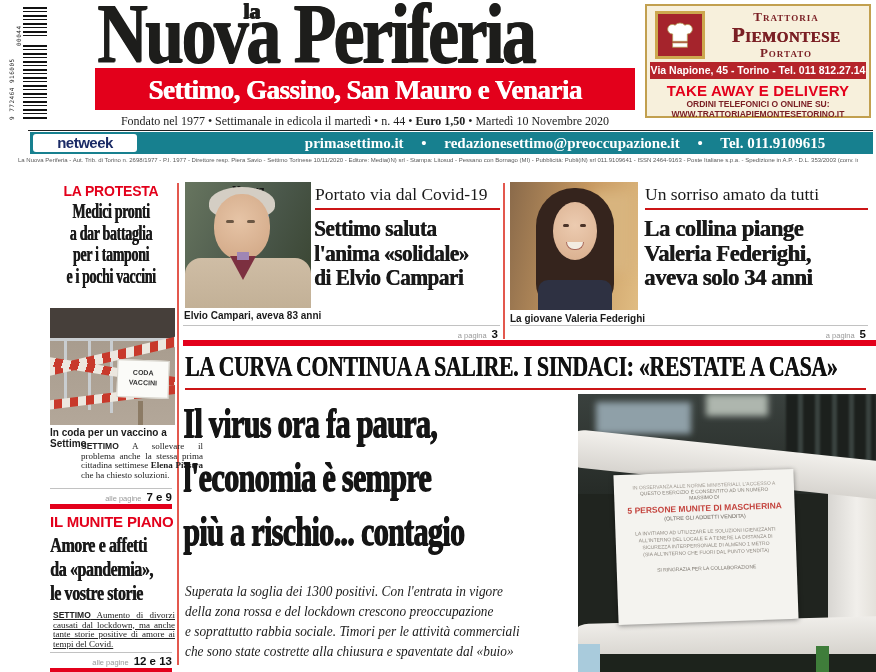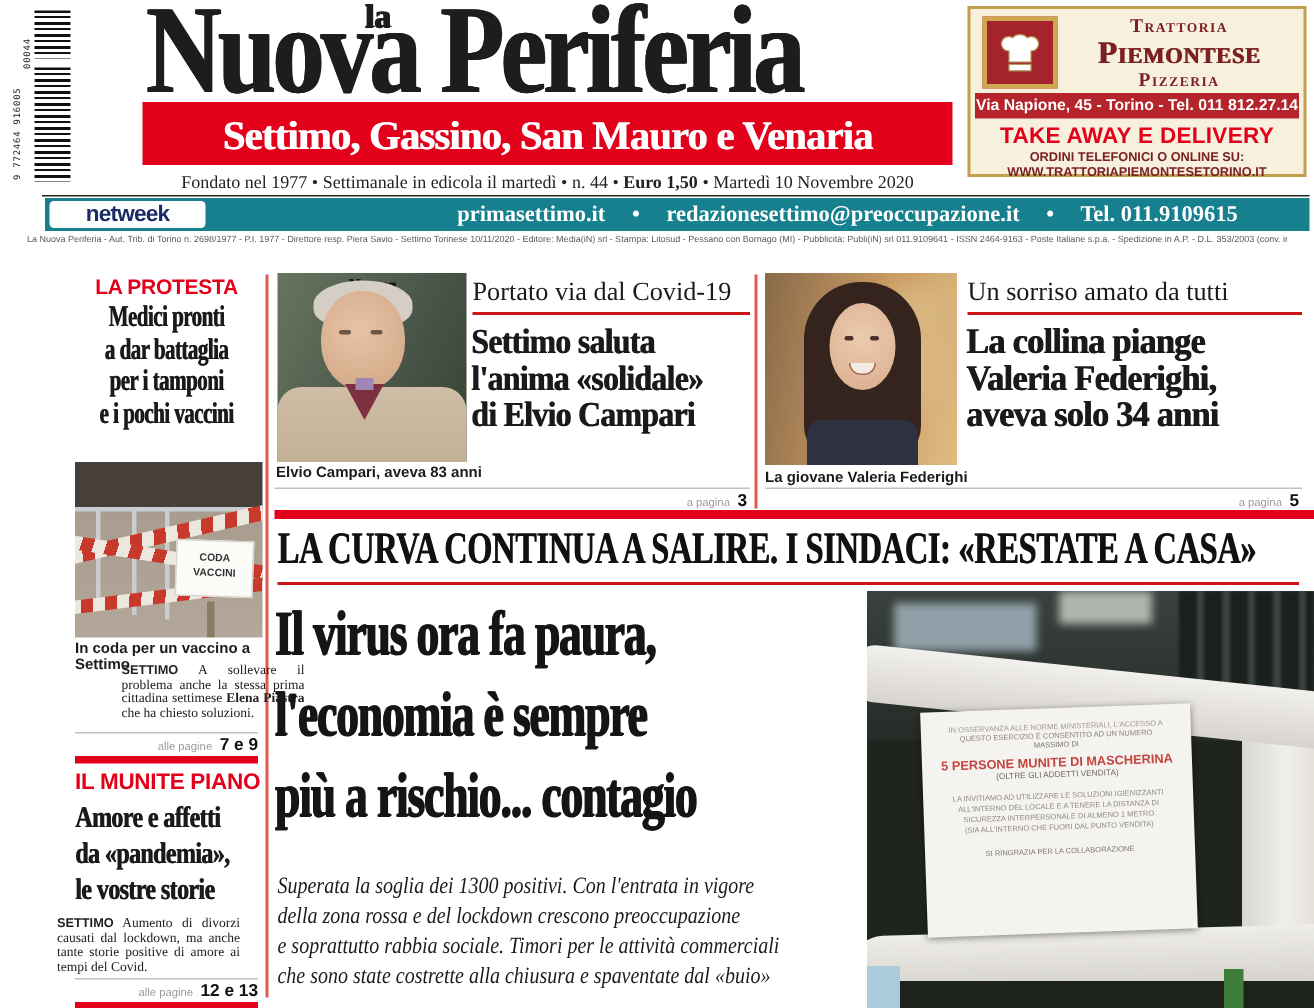--- a/index.html
+++ b/index.html
@@ -57,21 +57,21 @@
   <div class="abs" style="left:645px;top:4px;width:226px;height:114px;background:#f7f0dc;border:2px solid #c2a04f;box-sizing:border-box;">
     <div class="abs" style="left:8px;top:5px;width:50px;height:48px;background:#a5242c;border:3px solid #cda84e;box-sizing:border-box;">
       <svg viewBox="0 0 24 24" style="position:absolute;left:6px;top:4px;width:32px;height:36px;">
         <path d="M6.5 10.5 a3.6 3.6 0 1 1 1.8-6.6 a5 5 0 0 1 7.4 0 a3.6 3.6 0 1 1 1.8 6.6 v5.5 h-11 z" fill="#ffffff" stroke="#b59a56" stroke-width="0.6"></path>
         <rect x="6.5" y="17.2" width="11" height="3.2" fill="#ffffff" stroke="#b59a56" stroke-width="0.6"></rect>
       </svg>
     </div>
     <div class="abs ctr" style="left:60px;top:3px;width:158px;color:#7b2025;font-variant:small-caps;">
       <div class="ser" style="font-size:13px;font-weight:bold;letter-spacing:1px;">Trattoria</div>
       <div class="ser fat" style="font-size:21px;font-weight:900;letter-spacing:0.5px;line-height:20px;">Piemontese</div>
-      <div class="ser" style="font-size:13px;font-weight:bold;letter-spacing:1px;">Pizzeria</div>
+      <div class="ser" style="font-size:13px;font-weight:bold;letter-spacing:1px;">Portato</div>
     </div>
     <div class="abs sans ctr nw" style="left:3px;top:56px;width:216px;height:17px;line-height:17px;background:#b5242a;color:#fff;font-size:10.5px;font-weight:bold;">Via Napione, 45 - Torino - Tel. 011 812.27.14</div>
     <div class="abs sans ctr" style="left:0;top:76px;width:222px;font-size:15px;font-weight:900;color:#e3001b;letter-spacing:0.2px;">TAKE AWAY E DELIVERY</div>
     <div class="abs sans ctr" style="left:0;top:93px;width:222px;font-size:8.5px;font-weight:900;color:#7b2025;line-height:10px;">
       <div>ORDINI TELEFONICI O ONLINE SU:</div>
       <div>WWW.TRATTORIAPIEMONTESETORINO.IT</div>
     </div>
   </div>
 
   <div class="abs" style="left:28px;top:130px;width:845px;height:1px;background:#222;"></div>
@@ -116,21 +116,21 @@
   <div class="abs sans pageref" style="left:50px;top:491px;width:122px;">
     <span class="lbl">alle pagine</span>
     <span class="num">7 e 9</span>
   </div>
   <div class="abs" style="left:50px;top:504px;width:122px;height:5px;background:#e3001b;"></div>
 
   <div class="abs sans kick-sans red" style="left:50px;top:513px;width:130px;font-size:15px;">IL MUNITE PIANO</div>
   <div class="abs ser pre cx fat" style="left:50px;top:533px;width:153px;font-size:20px;font-weight:900;line-height:24px;letter-spacing:-0.5px;transform:scaleX(0.8);">Amore e affetti
 da «pandemia»,
 le vostre storie</div>
-  <div class="abs ser jst body-txt" style="left:38px;top:611px;width:122px;">
+  <div class="abs ser jst body-txt" style="left:53px;top:611px;width:122px;text-decoration:underline;">
     <span class="body-lead">SETTIMO</span><span> Aumento di divorzi causati dal lockdown, ma anche tante storie positive di amore ai tempi del Covid.</span>
   </div>
   <div class="abs rule-gray" style="left:50px;top:652px;width:122px;height:1px;"></div>
   <div class="abs sans pageref" style="left:50px;top:655px;width:122px;">
     <span class="lbl">alle pagine</span>
     <span class="num">12 e 13</span>
   </div>
   <div class="abs" style="left:50px;top:668px;width:122px;height:4px;background:#e3001b;"></div>
 
   <div class="abs photo" style="left:185px;top:182px;width:126px;height:126px;background:linear-gradient(115deg,#67755f 0,#4a574a 55%,#38432f 100%);">

